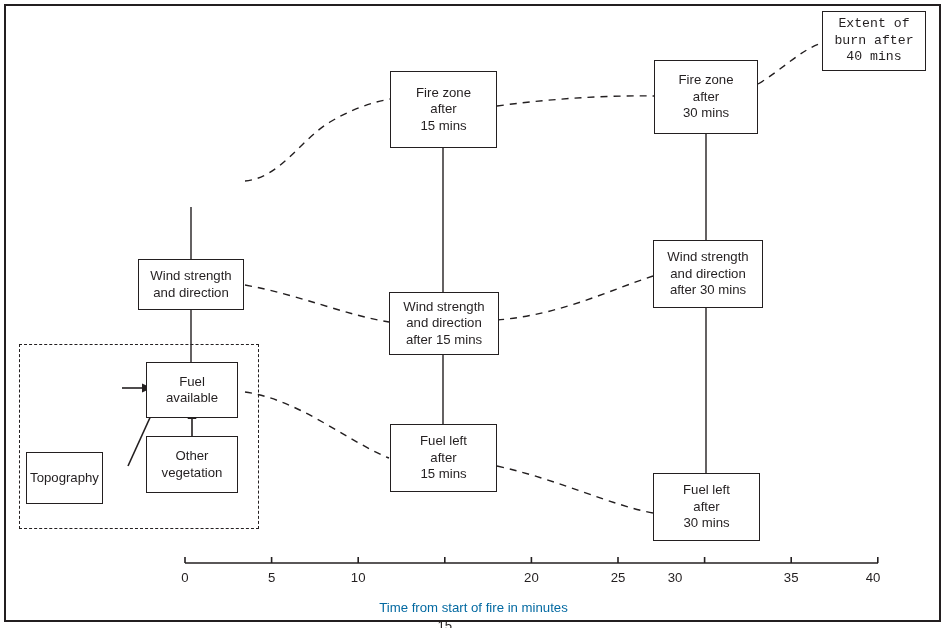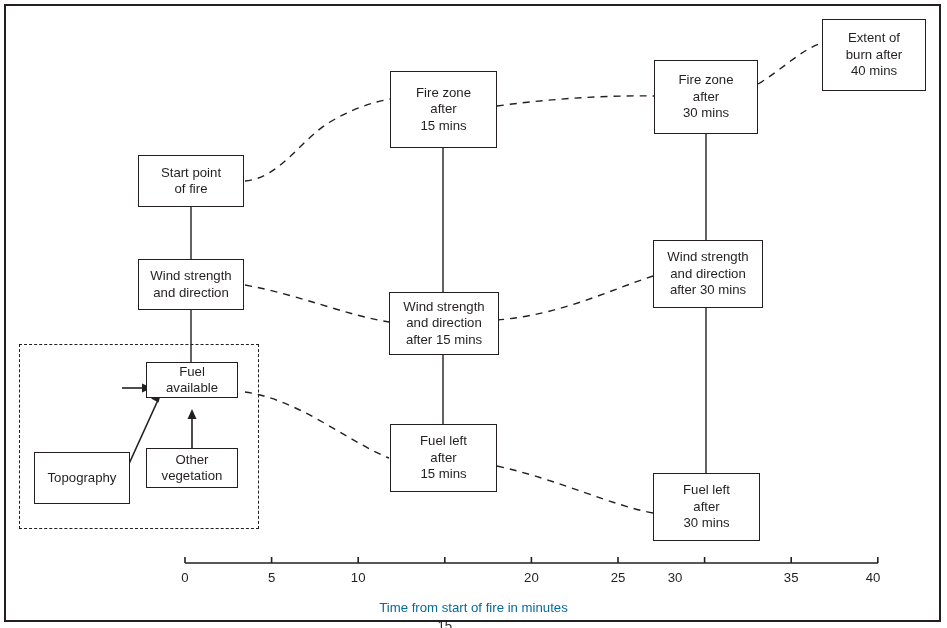--- a/index.html
+++ b/index.html
@@ -111,33 +111,31 @@
     <line x1="444.8" y1="557" x2="444.8" y2="563" stroke="#231f20" stroke-width="1.6"></line>
     <line x1="531.4" y1="557" x2="531.4" y2="563" stroke="#231f20" stroke-width="1.6"></line>
     <line x1="618" y1="557" x2="618" y2="563" stroke="#231f20" stroke-width="1.6"></line>
     <line x1="704.6" y1="557" x2="704.6" y2="563" stroke="#231f20" stroke-width="1.6"></line>
     <line x1="791.2" y1="557" x2="791.2" y2="563" stroke="#231f20" stroke-width="1.6"></line>
     <line x1="877.8" y1="557" x2="877.8" y2="563" stroke="#231f20" stroke-width="1.6"></line>
   </svg>
 
   <div class="group-box" style="left:19px; top:344px; width:240px; height:185px;"></div>
 
-  <div class="node" style="left:138px; top:155px; width:106px; height:52px;">Start point
-of fire</div>
 
   <div class="node" style="left:138px; top:259px; width:106px; height:51px;">Wind strength
 and direction</div>
 
-  <div class="node" style="left:146px; top:362px; width:92px; height:36px;">Fuel
+  <div class="node" style="left:146px; top:362px; width:92px; height:56px;">Fuel
 available</div>
 
 
-  <div class="node" style="left:26px; top:452px; width:96px; height:52px;margin-left:8px;">Topography</div>
+  <div class="node" style="left:26px; top:452px; width:77px; height:52px;">Topography</div>
 
-  <div class="node" style="left:146px; top:448px; width:92px; height:40px;">Other
+  <div class="node" style="left:146px; top:436px; width:92px; height:57px;">Other
 vegetation</div>
 
   <div class="node" style="left:390px; top:71px; width:107px; height:77px;">Fire zone
 after
 15 mins</div>
 
   <div class="node" style="left:389px; top:292px; width:110px; height:63px;">Wind strength
 and direction
 after 15 mins</div>
 
@@ -150,21 +148,21 @@
 30 mins</div>
 
   <div class="node" style="left:653px; top:240px; width:110px; height:68px;">Wind strength
 and direction
 after 30 mins</div>
 
   <div class="node" style="left:653px; top:473px; width:107px; height:68px;">Fuel left
 after
 30 mins</div>
 
-  <div class="node" style="left:822px; top:19px; width:104px; height:72px;">Extent of
+  <div class="node" style="left:822px; top:11px; width:104px; height:60px;font-family:Liberation Mono, monospace;">Extent of
 burn after
 40 mins</div>
 
   <div class="tick-label" style="left:185px;   top:570px;">0</div>
   <div class="tick-label" style="left:271.6px; top:570px;">5</div>
   <div class="tick-label" style="left:358.2px; top:570px;">10</div>
   <div class="tick-label" style="left:444.8px; top:570px;margin-top:48px;">15</div>
   <div class="tick-label" style="left:531.4px; top:570px;">20</div>
   <div class="tick-label" style="left:618px;   top:570px;">25</div>
   <div class="tick-label" style="left:675px; top:570px;">30</div>

